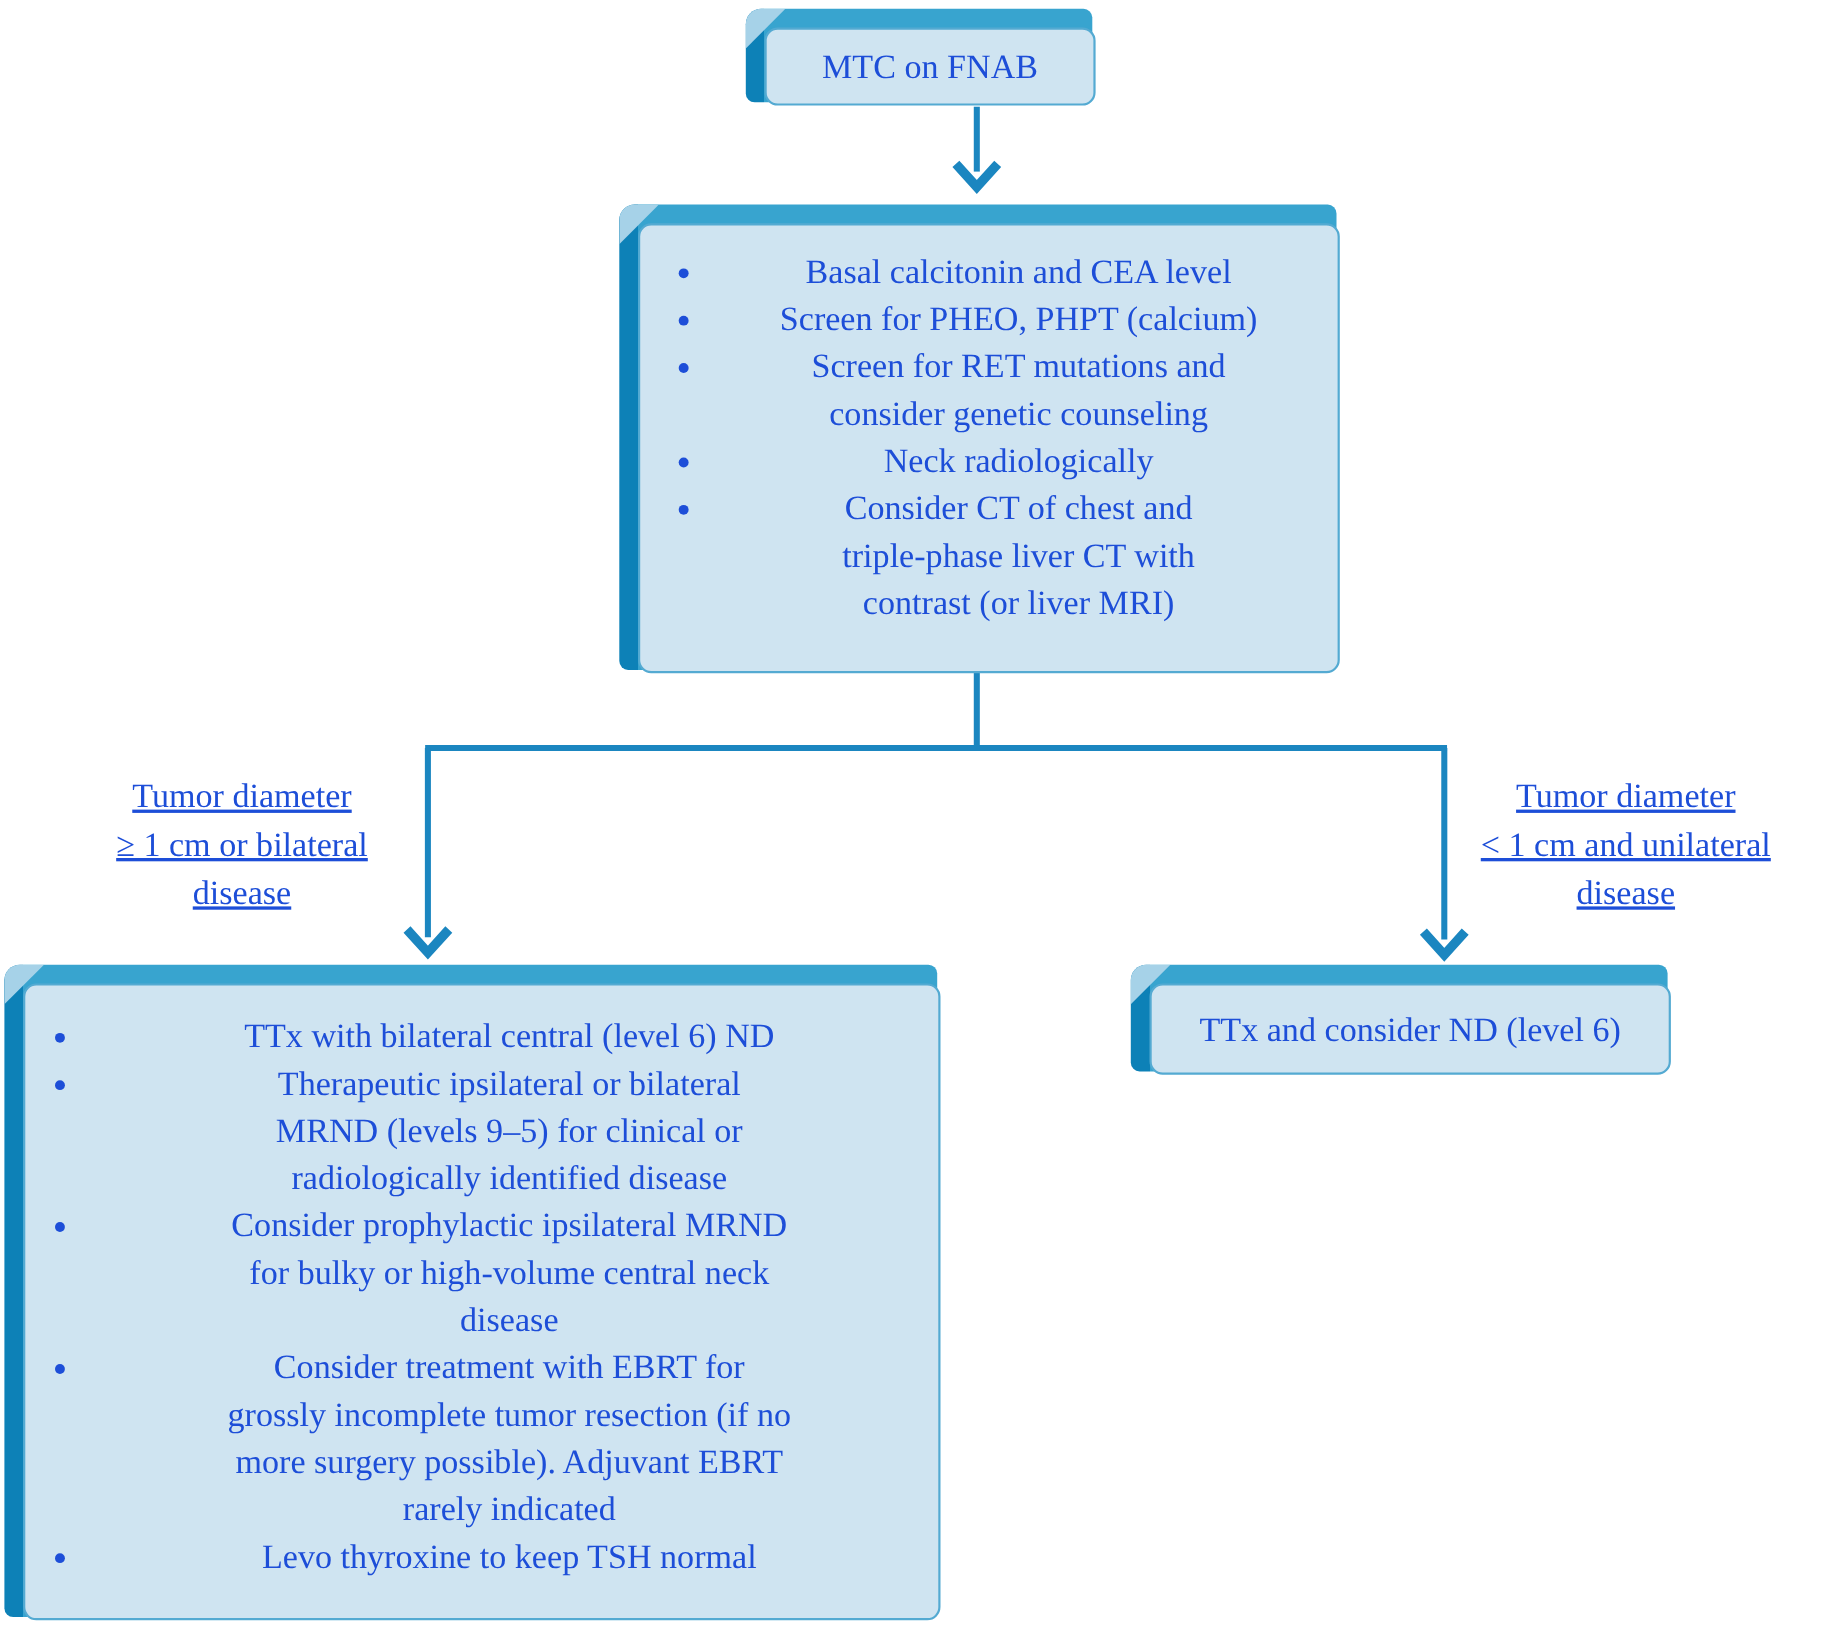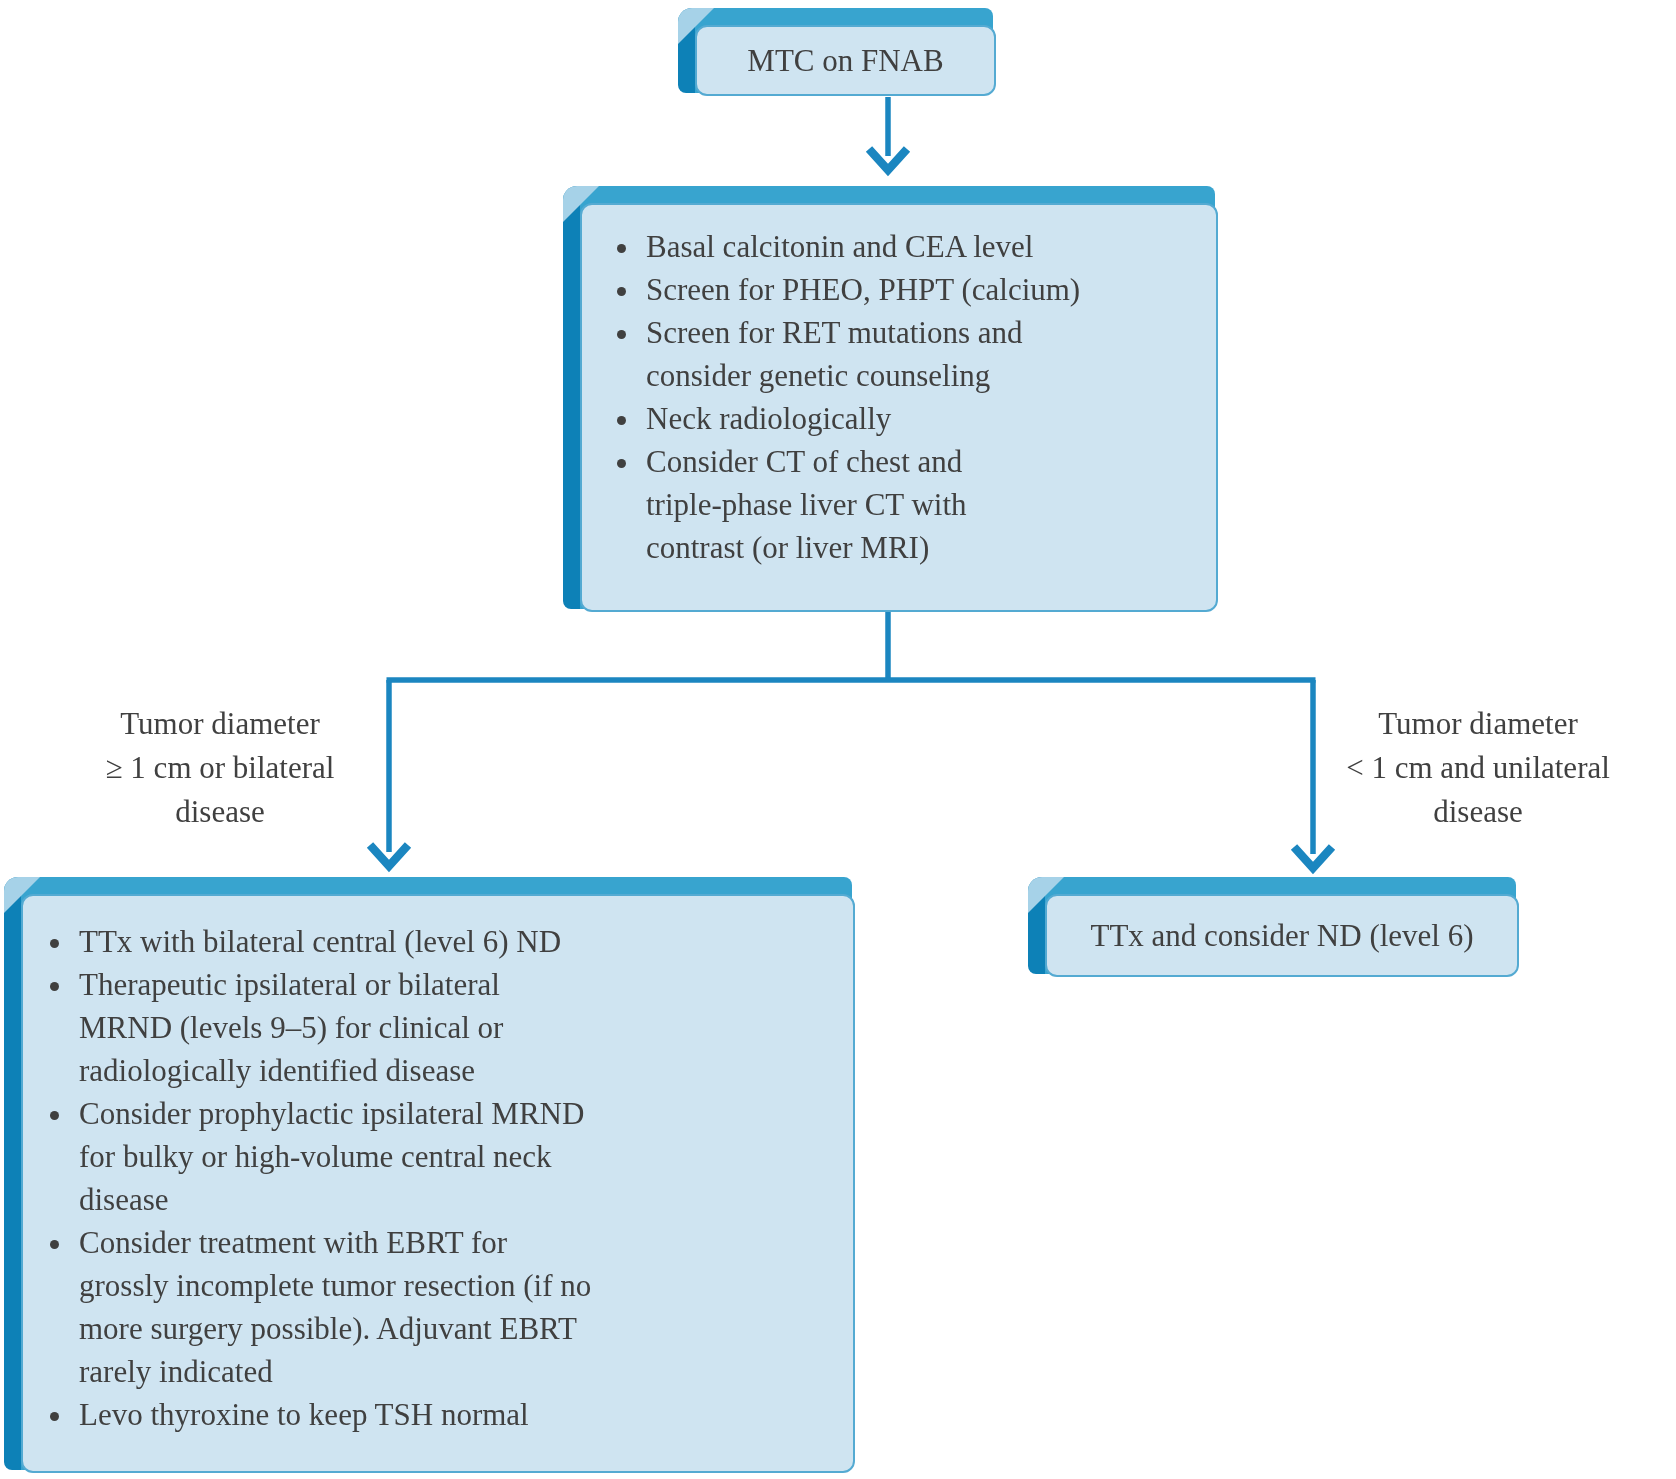--- a/index.html
+++ b/index.html
@@ -2,21 +2,21 @@
 <html><head>
 <meta charset="utf-8">
 <style>
   html, body { margin: 0; padding: 0; background: #ffffff; }
   .canvas {
     position: relative;
     width: 1676px;
     height: 1479px;
     background: #ffffff;
     font-family: "Liberation Serif", "DejaVu Serif", serif;
-    color: #404040;
+    color: #1d4ed8;
     overflow: hidden;
   }
 
   
   .node { position: absolute; }
   .node .slab {
     position: absolute;
     top: 0; left: 0; right: 3px; bottom: 3px;
     background: linear-gradient(to right, #0d81b7 0px, #0d81b7 17px, #38a4cf 17px);
     border-radius: 14px 8px 8px 8px;
@@ -42,30 +42,32 @@
     align-items: center;
     justify-content: center;
     text-align: center;
   }
 
   
   .node, .branch-label { font-size: 31px; line-height: 43px; }
   .bullets {
     margin: 0;
     list-style: disc outside;
+    text-align: center;
   }
   .bullets li { white-space: pre-line; padding-left: 4px; }
   .workup .bullets { padding: 20px 10px 0 60px; }
   .surgery .bullets { padding: 24px 6px 0 52px; }
 
   .branch-label {
     position: absolute;
     text-align: center;
     white-space: pre-line;
     line-height: 44px;
+    text-decoration: underline;
   }
 
   .connectors {
     position: absolute;
     top: 0; left: 0;
     width: 1676px; height: 1479px;
     pointer-events: none;
   }
 </style>
 </head>

